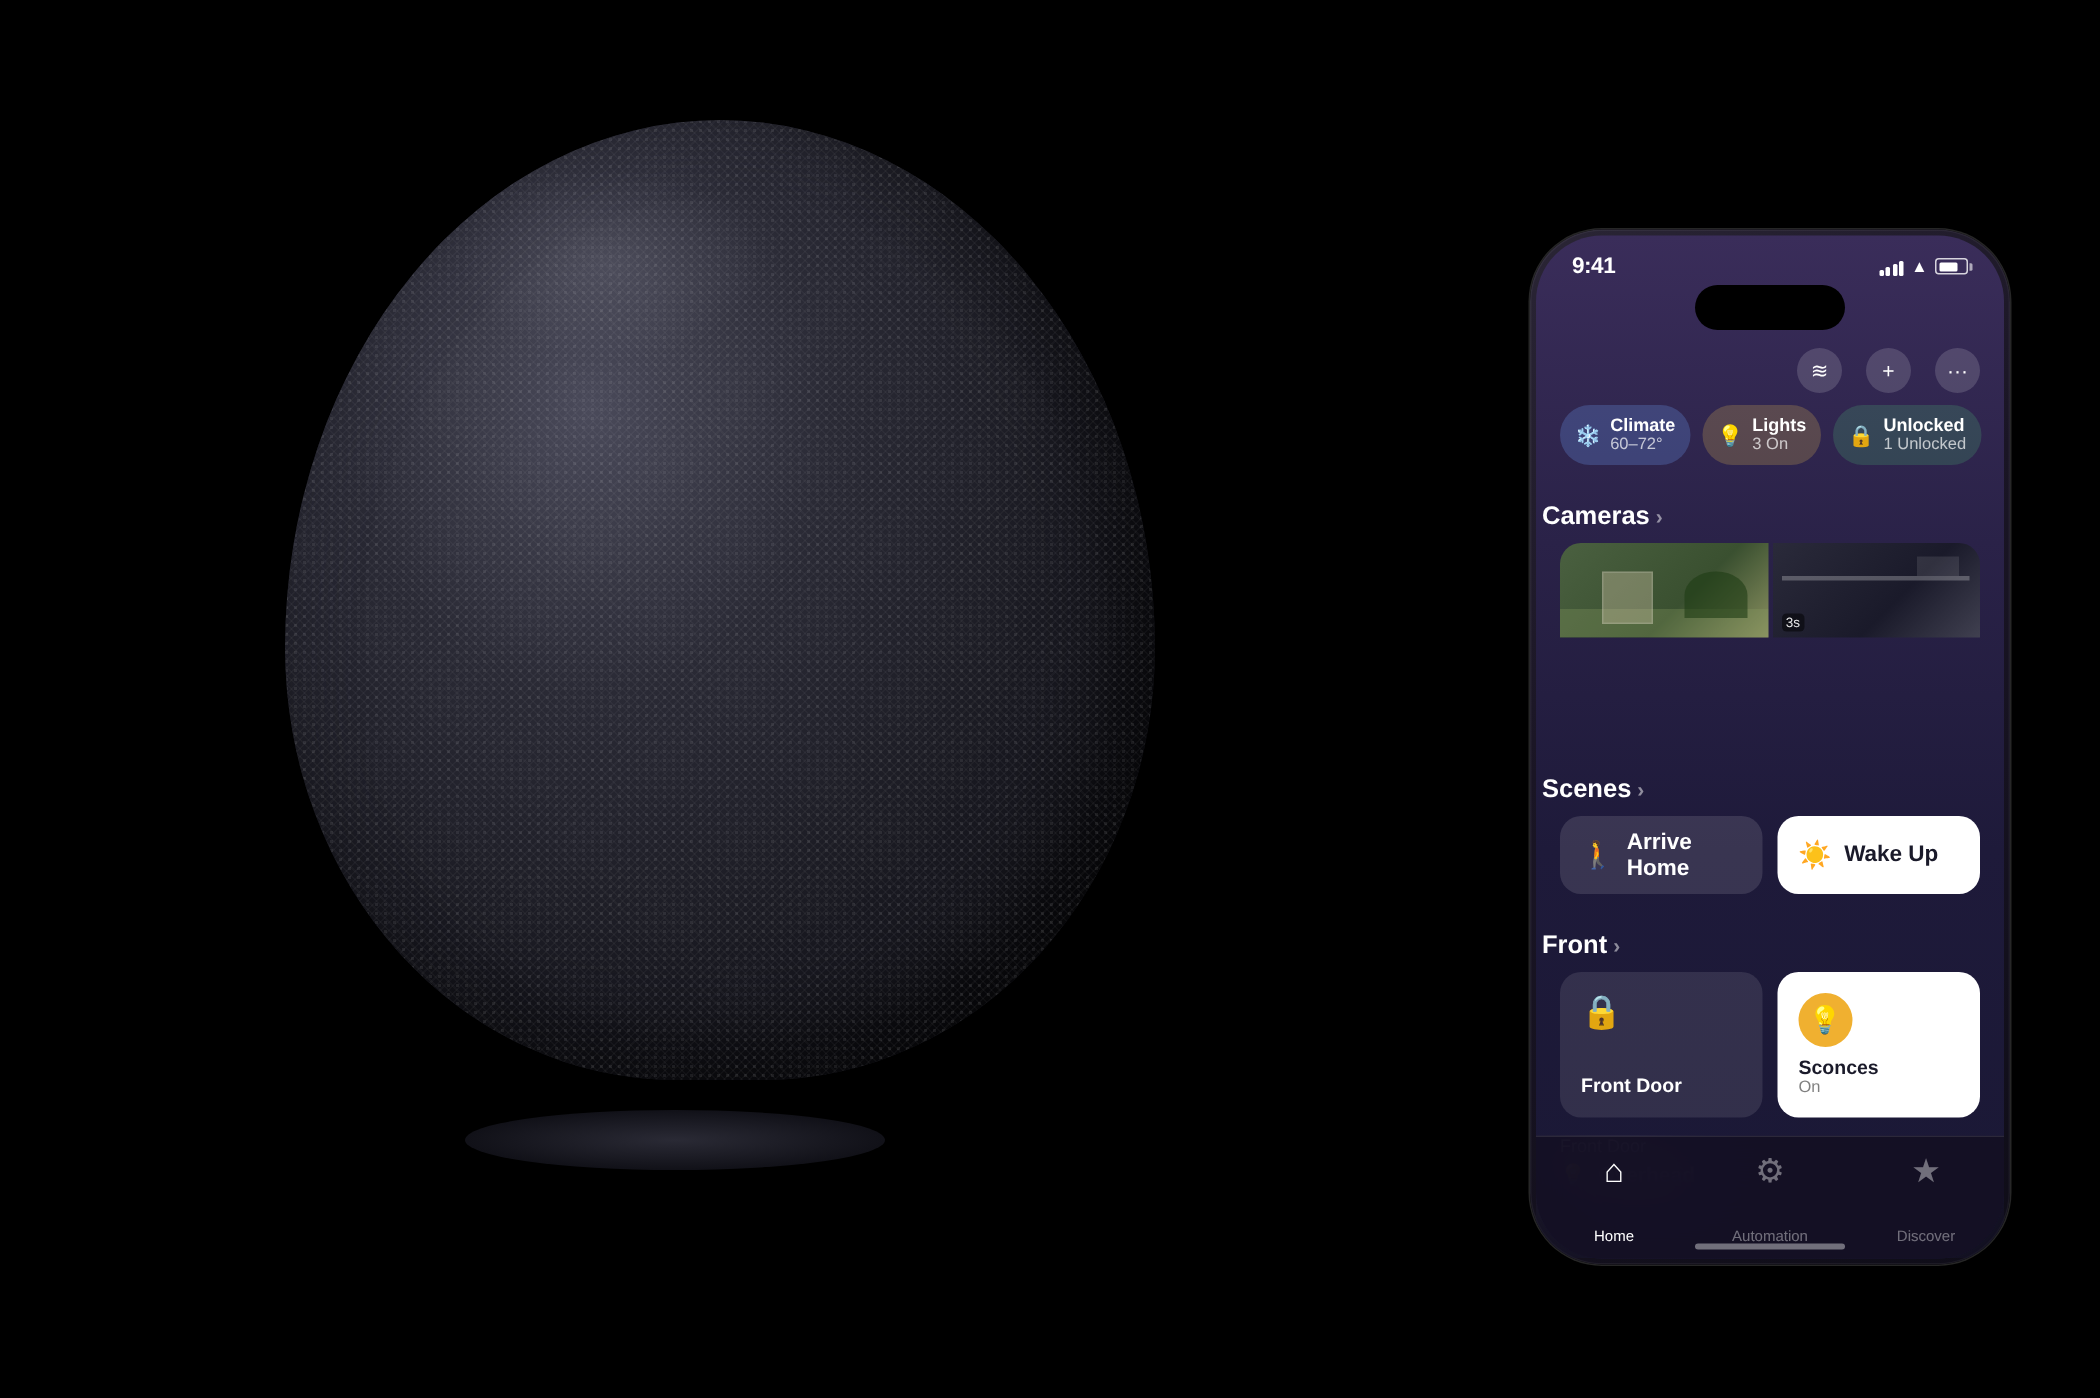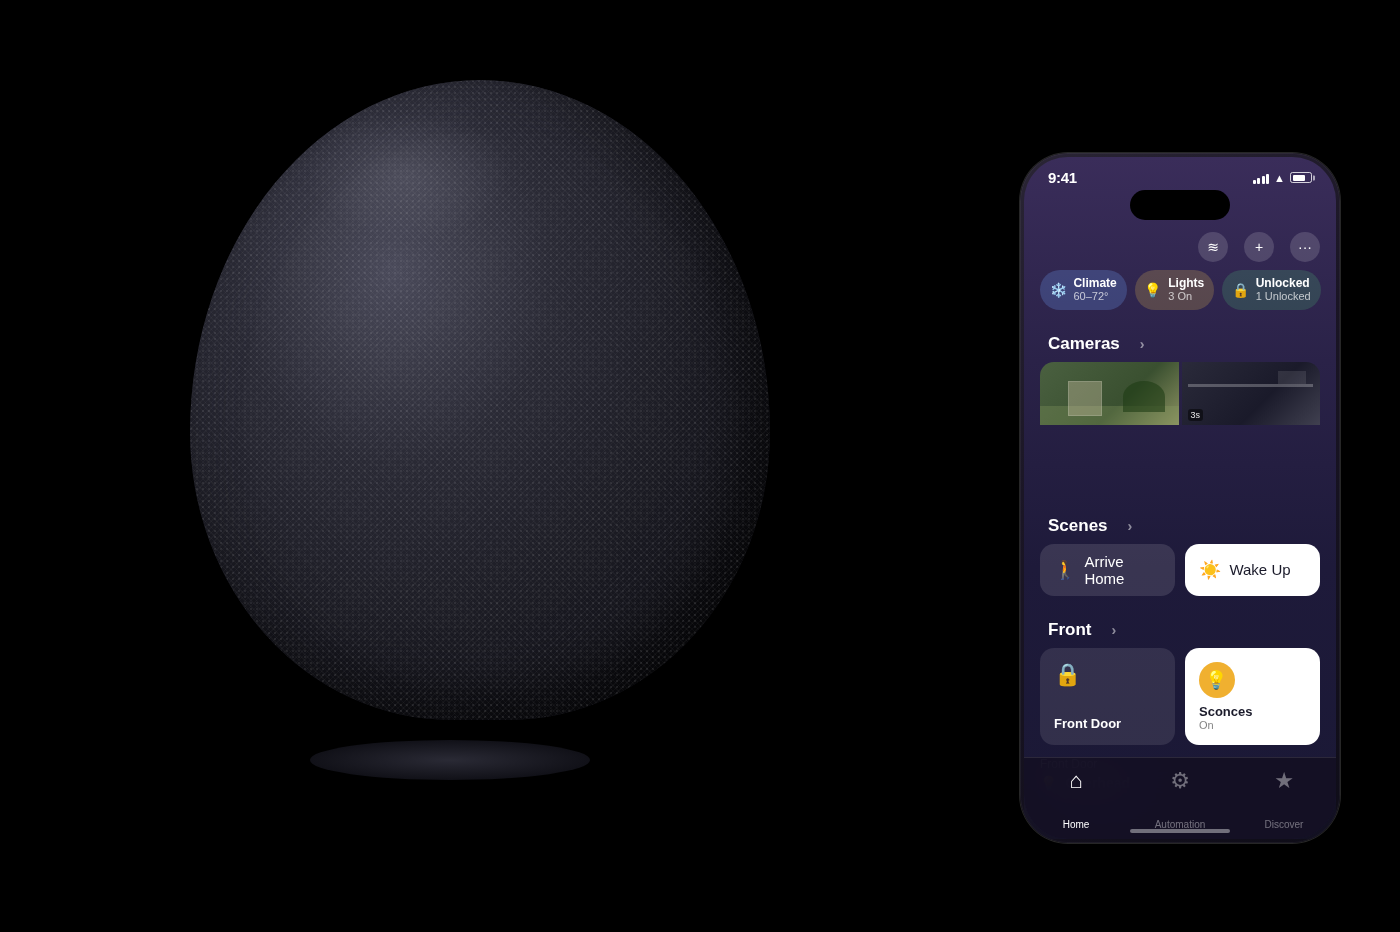--- a/index.html
+++ b/index.html
@@ -275,22 +275,22 @@
     .chip-value {
       font-size: 11px;
       color: rgba(255,255,255,0.7);
       line-height: 1.2;
     }
 
     
     .section-header {
       display: flex;
       align-items: center;
-      gap: 20px;
-      padding: 8px 24px 8px;
+      gap: 4px;
+      padding: 8px 4px 8px;
       font-size: 17px;
       font-weight: 600;
       color: #fff;
     }
 
     .section-arrow {
       font-size: 14px;
       color: rgba(255,255,255,0.5);
     }
 
@@ -384,21 +384,21 @@
     .scene-btn-light {
       background: #fff;
     }
 
     .scene-icon {
       font-size: 18px;
     }
 
     .scene-label {
       font-size: 15px;
-      font-weight: 400;
+      font-weight: 700;
     }
 
     .scene-label-dark {
       color: #fff;
     }
 
     .scene-label-light {
       color: #1a1a2a;
     }
 

